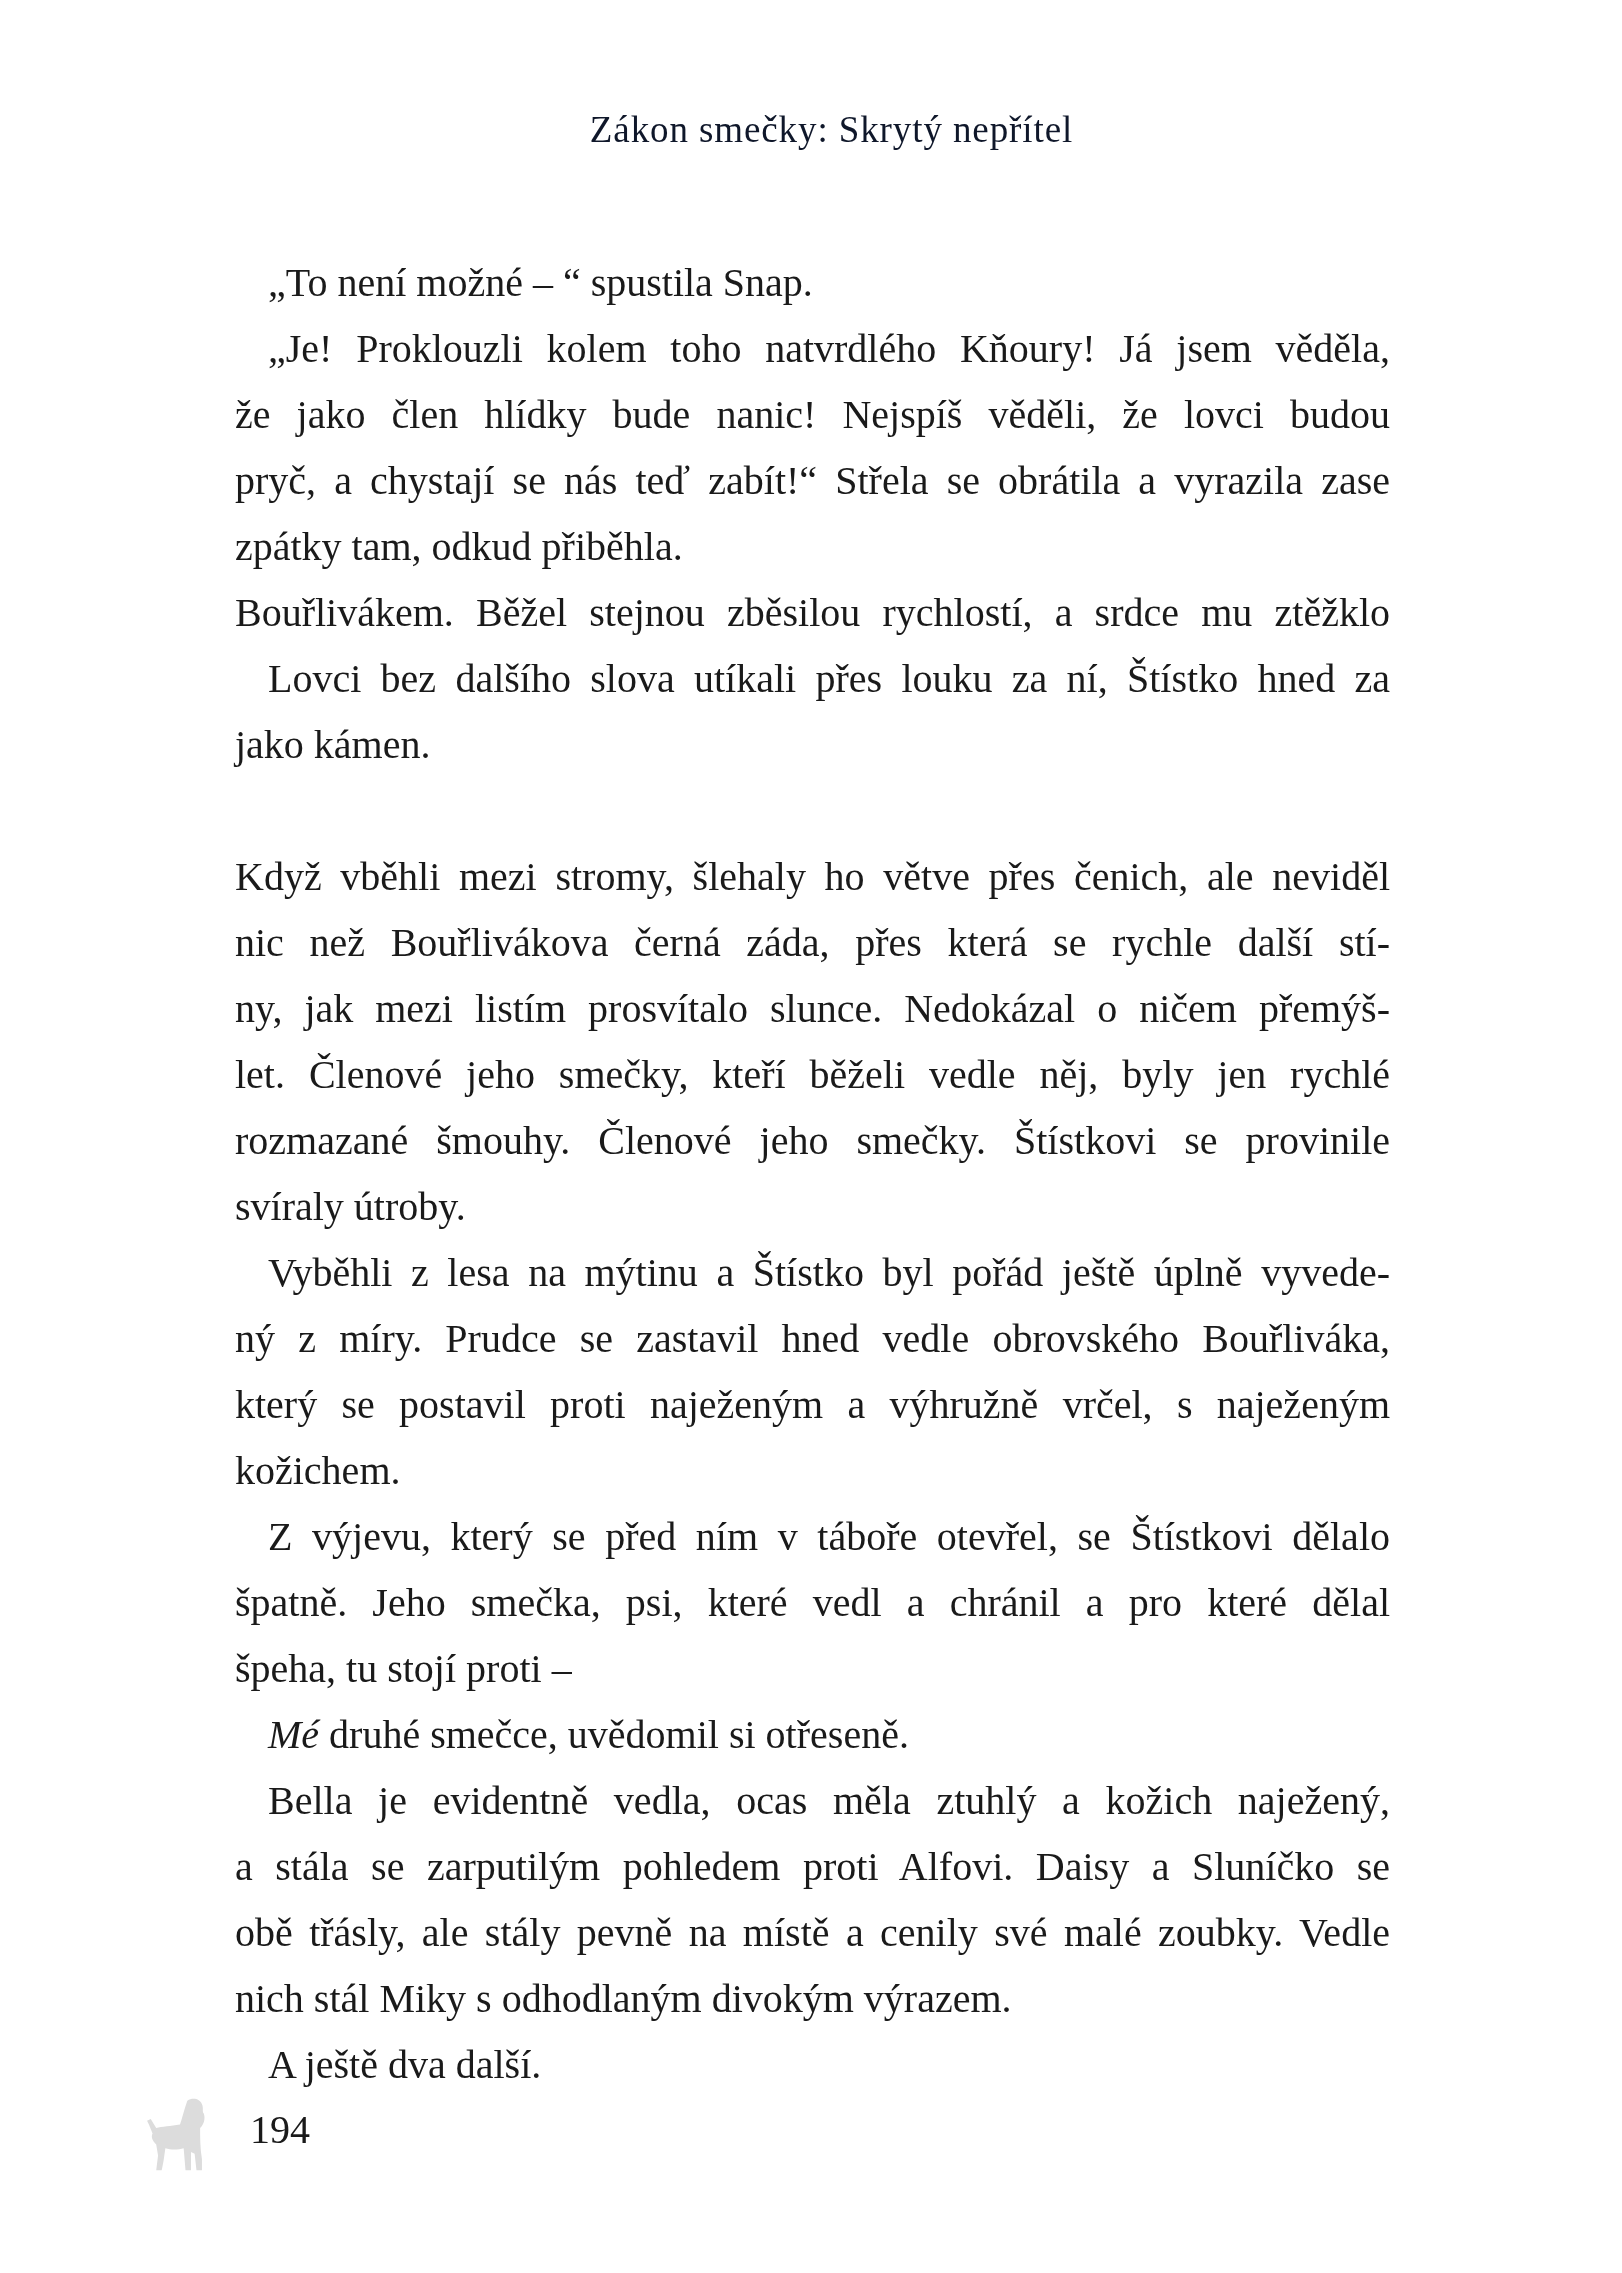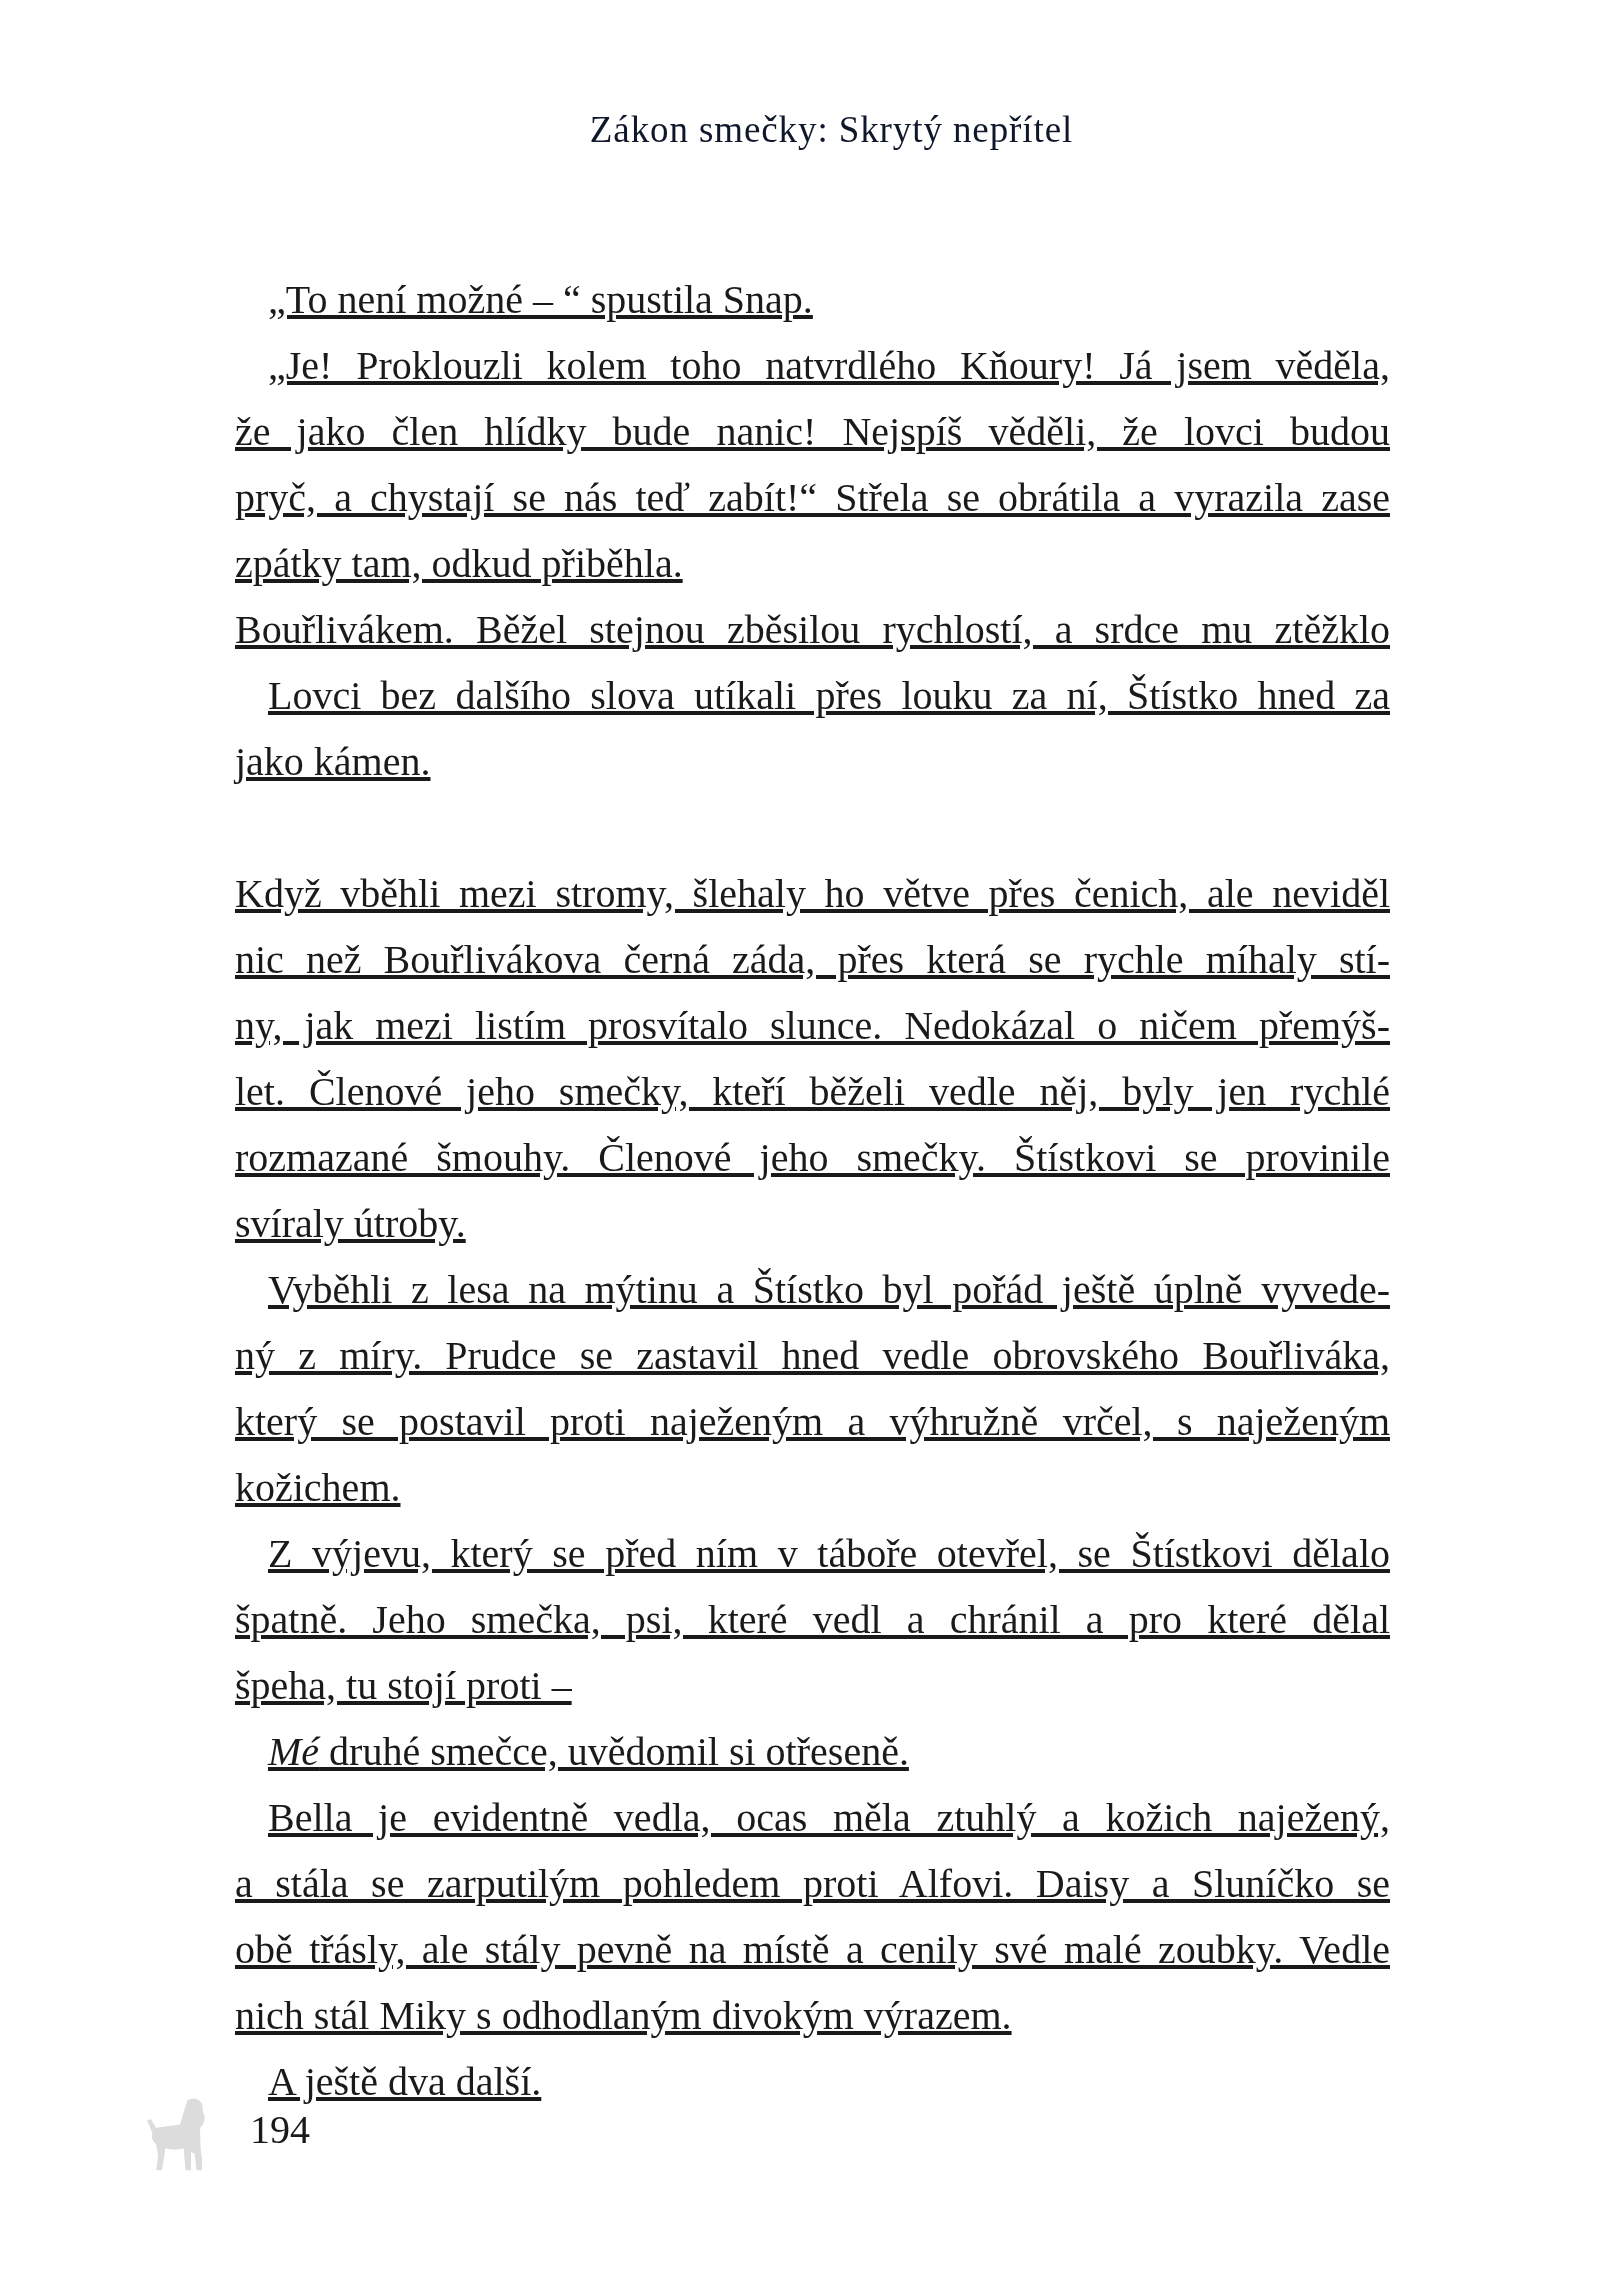--- a/index.html
+++ b/index.html
@@ -1,20 +1,20 @@
 <!DOCTYPE html>
 <html style="font-size:14.7px"><head>
   <meta charset="utf-8">
   <style>
     html, body { margin: 0; padding: 0; background: #ffffff; }
     body { width: 1623px; height: 2274px; position: relative; overflow: hidden;
            font-family: "Liberation Serif", "DejaVu Serif", serif; color: #1a1a1a; }
     .running-header { position: absolute; top: 108px; left: 0; width: 1623px; text-align: center;
            font-size: 37px; color: #0f172a; letter-spacing: 0.9px; margin-left: 20px; }
-    .text-block { position: absolute; left: 235px; width: 1155px; top: 267px; text-decoration: underline; }
+    .text-block { position: absolute; left: 235px; width: 1155px; top: 250px; }
     .line { font-size: 40px; line-height: 66px; height: 66px; white-space: nowrap;
             text-align: justify; text-align-last: justify; overflow: visible; }
     .line.last { text-align-last: left; }
     .line.indent { padding-left: 33px; }
     .gap { height: 66px; }
     .ital { font-style: italic; }
     .dog-icon { position: absolute; left: 147px; top: 2097px; width: 66px; height: 75px; }
     .page-number { position: absolute; left: 250px; top: 2107px; font-size: 40px; line-height: 46px; color: #1a1a1a; }
   </style>
 </head>
@@ -37,21 +37,21 @@
 
   <div>
     <div class="line">Bouřlivákem. Běžel stejnou zběsilou rychlostí, a srdce mu ztěžklo</div>
     <div class="line indent">Lovci bez dalšího slova utíkali přes louku za ní, Štístko hned za</div>
     <div class="line last">jako kámen.</div>
   </div>
   <div class="gap"></div>
 
   <div>
     <div class="line">Když vběhli mezi stromy, šlehaly ho větve přes čenich, ale neviděl</div>
-    <div class="line">nic než Bouřlivákova černá záda, přes která se rychle míhaly stí-</div>
+    <div class="line">nic než Bouřlivákova černá záda, přes která se rychle další stí-</div>
     <div class="line">ny, jak mezi listím prosvítalo slunce. Nedokázal o ničem přemýš-</div>
     <div class="line">let. Členové jeho smečky, kteří běželi vedle něj, byly jen rychlé</div>
     <div class="line">rozmazané šmouhy. Členové jeho smečky. Štístkovi se provinile</div>
     <div class="line last">svíraly útroby.</div>
   </div>
 
   <div>
     <div class="line indent">Vyběhli z lesa na mýtinu a Štístko byl pořád ještě úplně vyvede-</div>
     <div class="line">ný z míry. Prudce se zastavil hned vedle obrovského Bouřliváka,</div>
     <div class="line">který se postavil proti naježeným a výhružně vrčel, s naježeným</div>

